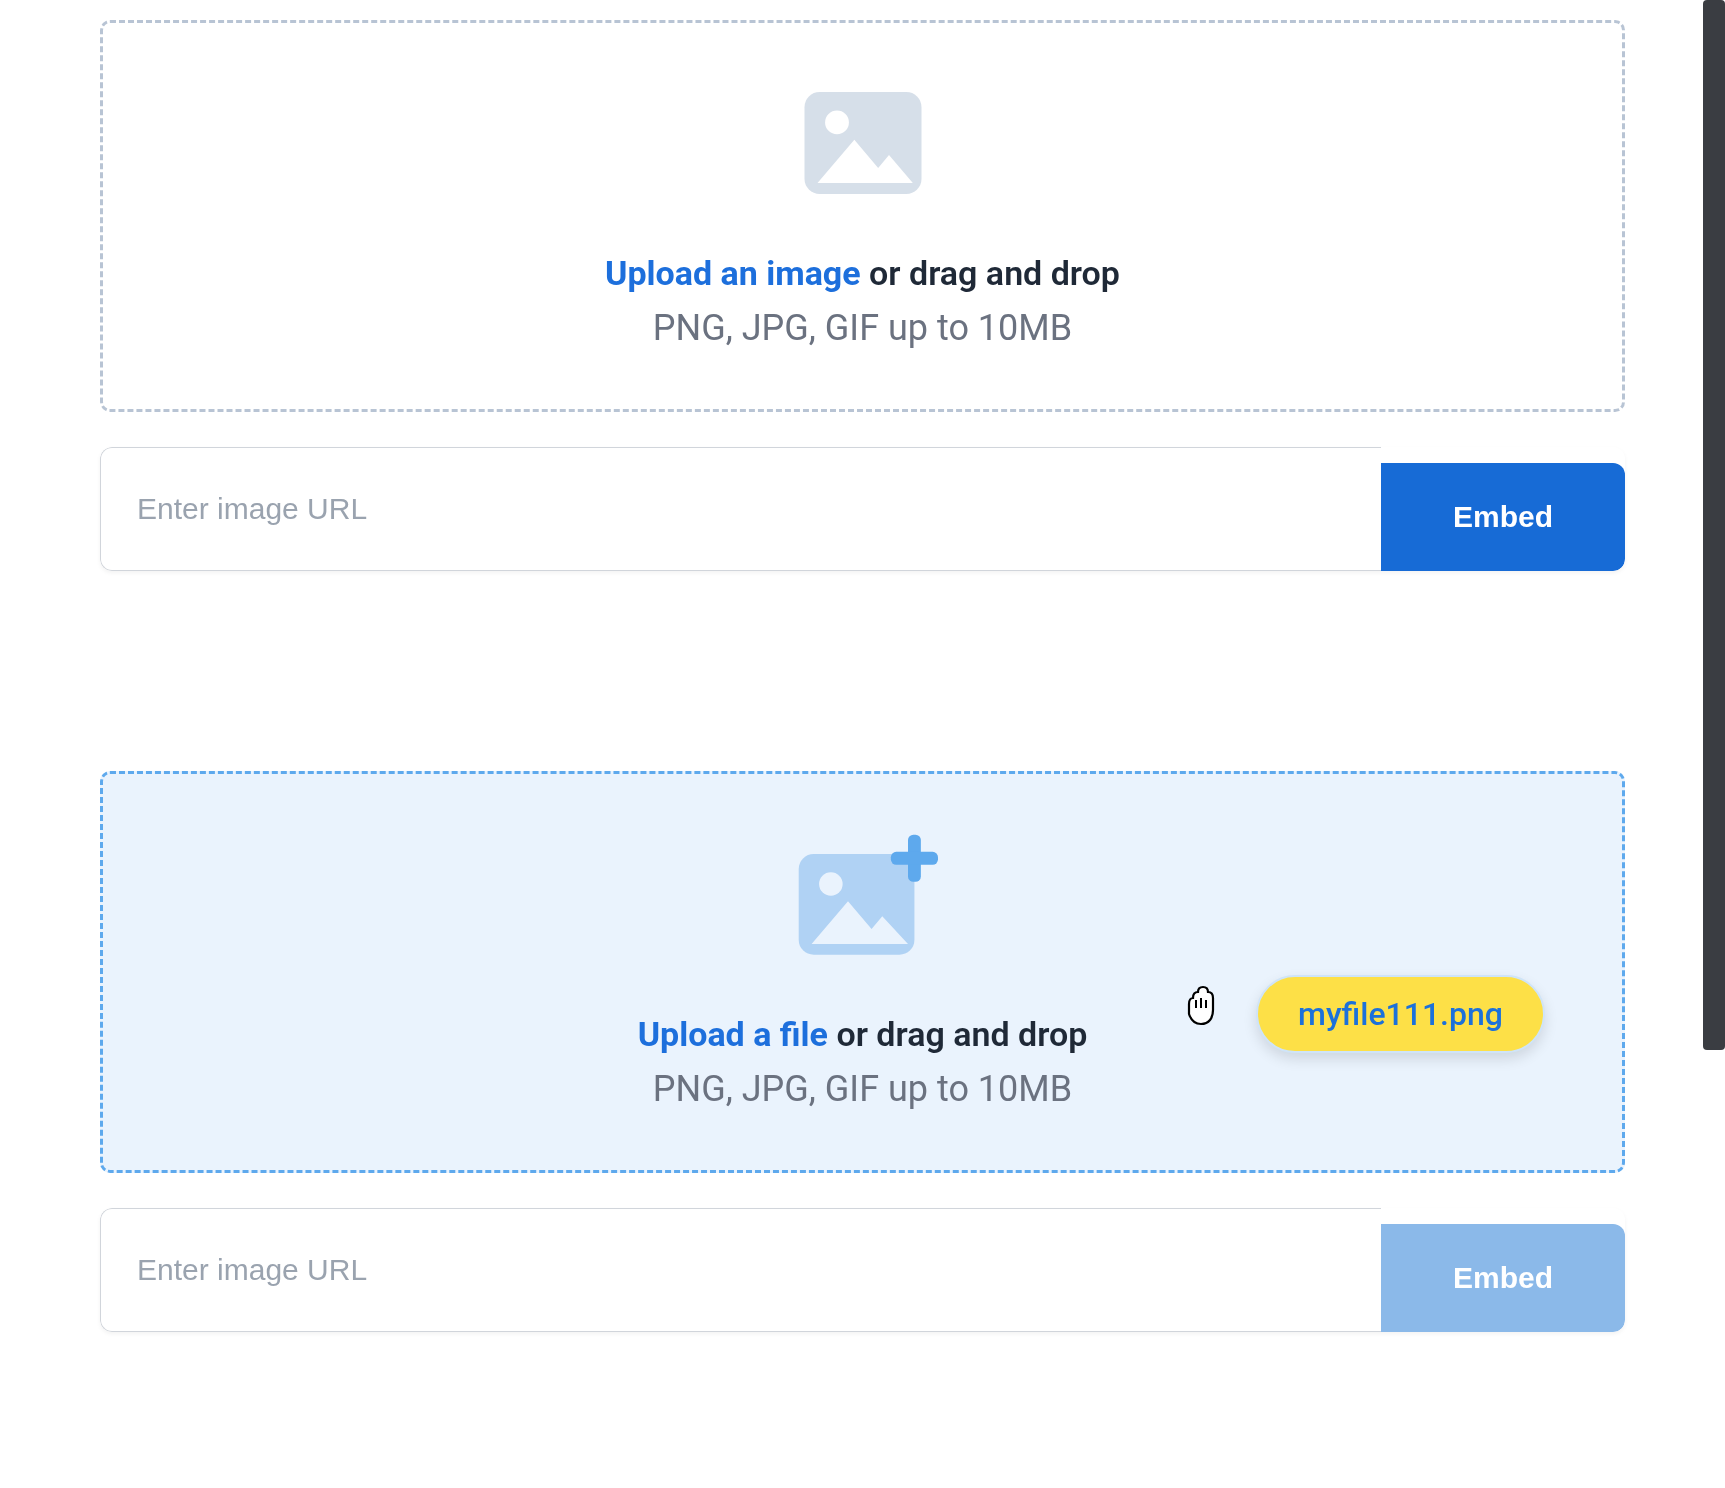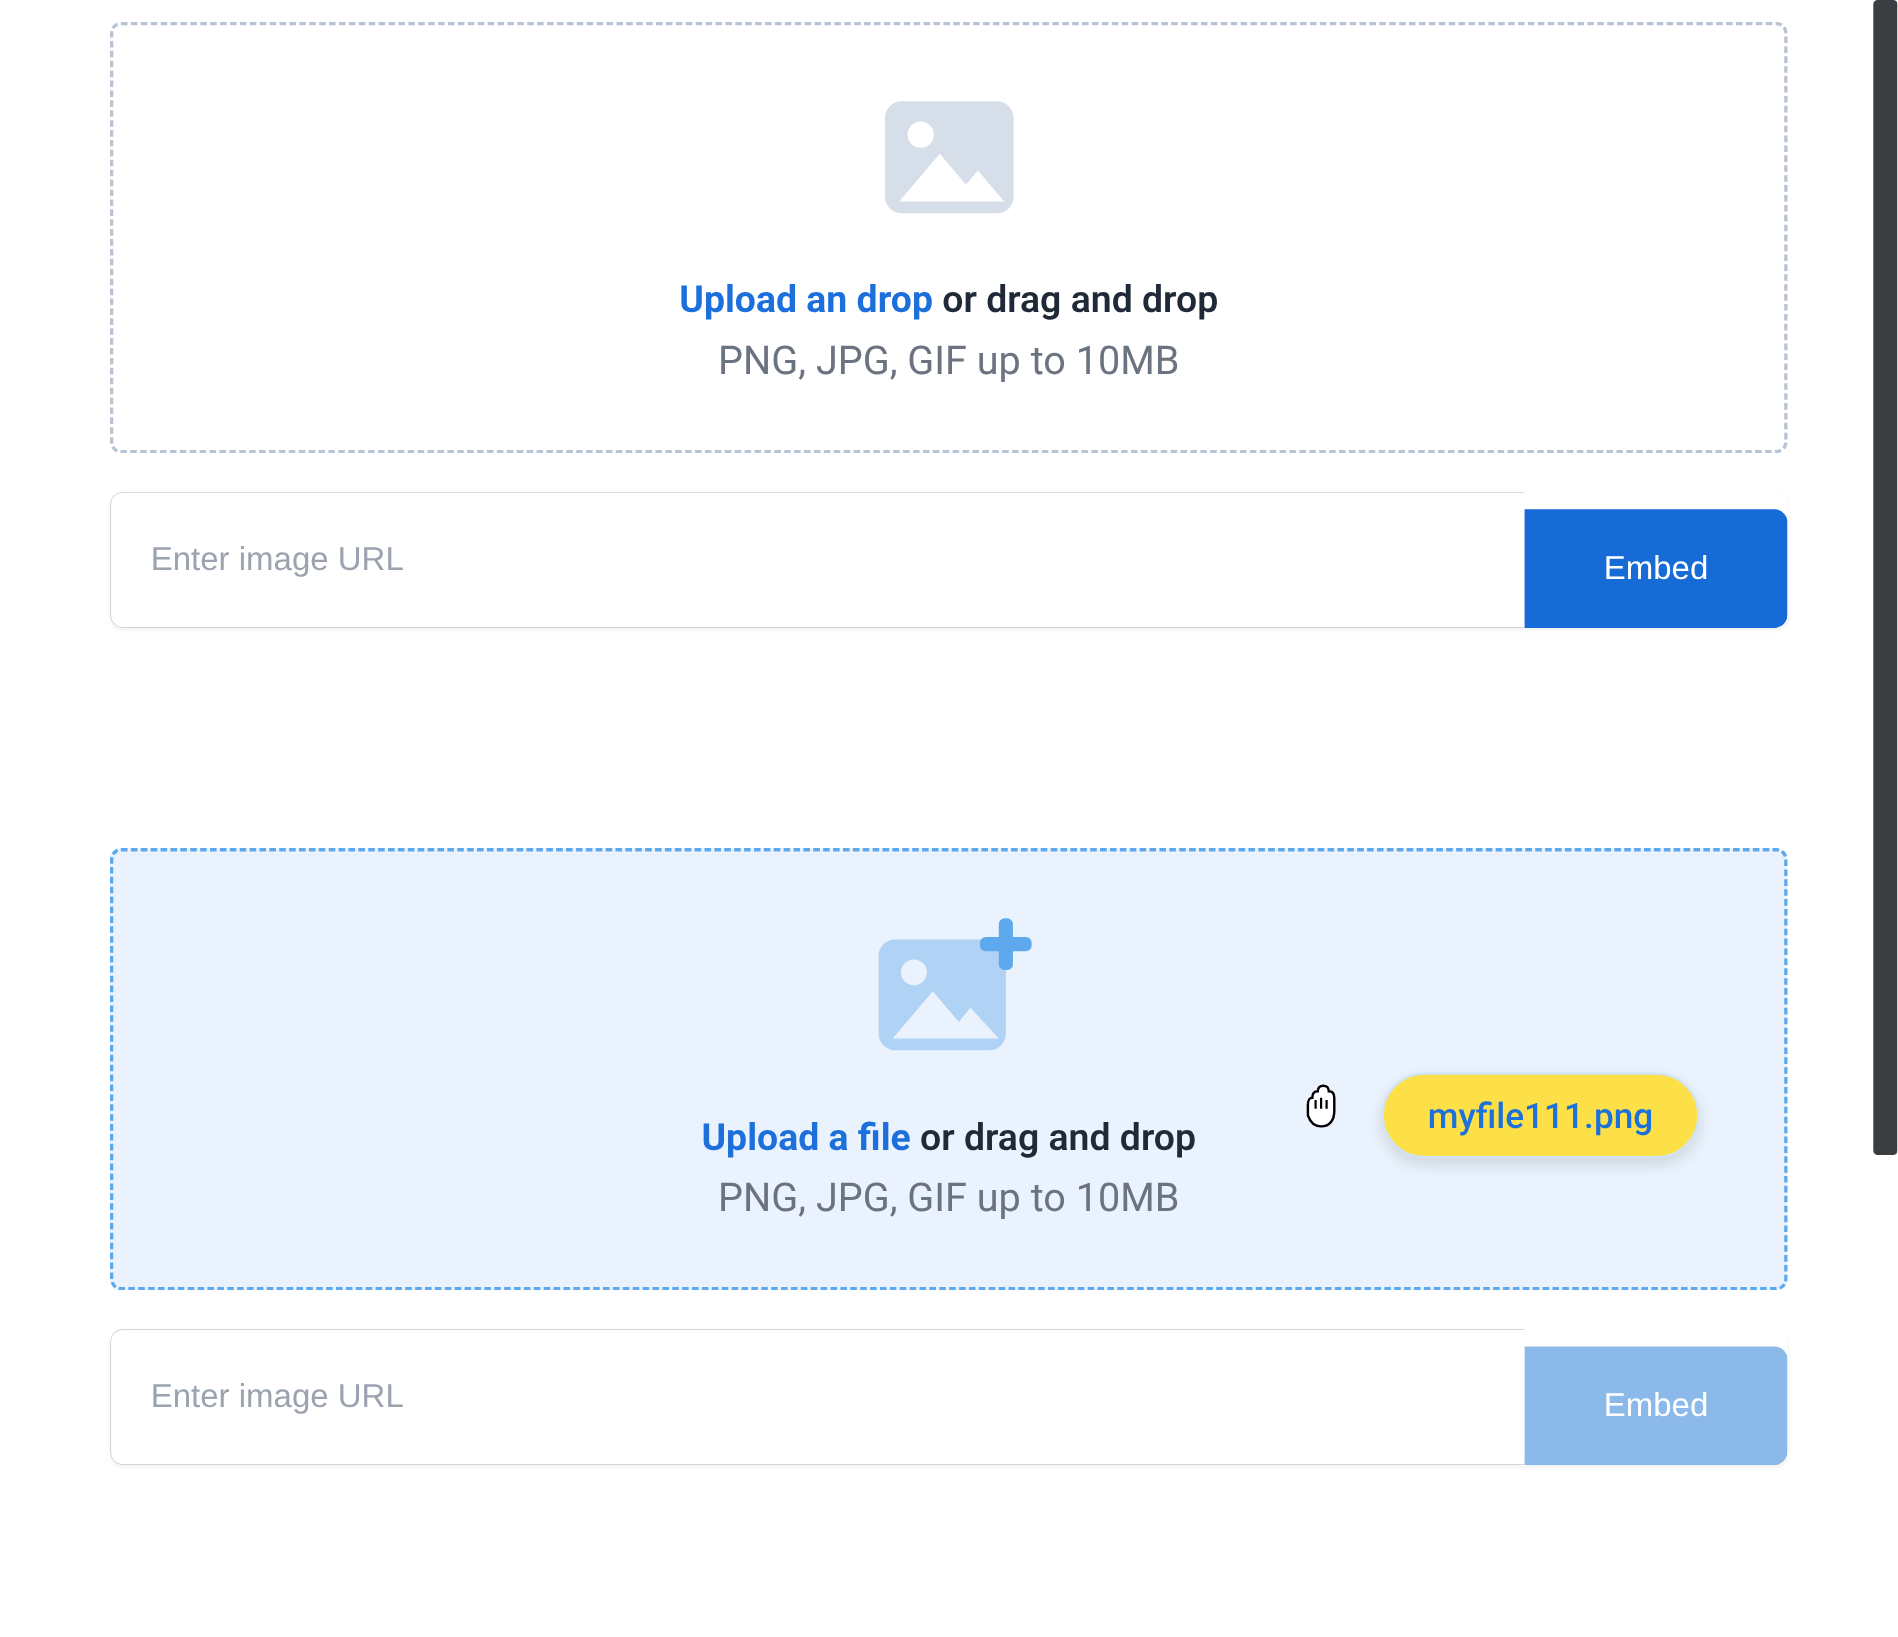--- a/index.html
+++ b/index.html
@@ -74,21 +74,21 @@
       outline: none;
     }
     .url-input::placeholder {
       color: #9aa3af;
     }
     .embed-btn {
       border: none;
       background: #176bd6;
       color: #fff;
       font-size: 30px;
-      font-weight: 400;
+      font-weight: 700;
       padding: 0 72px;
       border-radius: 0 12px 12px 0;
       cursor: pointer;
       margin-top: 16px;
     }
     .embed-btn.faded {
       background: #8bb9e9;
     }
     .cursor-hand {
       position: absolute;
@@ -138,21 +138,21 @@
   <div class="upload-block">
     <div class="dropzone">
       <div class="icon-wrap">
         <svg class="icon-slot" viewBox="0 0 120 110">
           <rect x="6" y="8" width="108" height="94" rx="14" fill="#d6dfe9"></rect>
           <circle cx="36" cy="36" r="11" fill="#ffffff"></circle>
           <path d="M18 92 L52 52 L74 78 L84 66 L106 92 Z" fill="#ffffff"></path>
         </svg>
       </div>
       <div class="upload-text">
-        <span class="upload-link">Upload an drop</span><span> or drag and drop</span>
+        <span class="upload-link">Upload an image</span><span> or drag and drop</span>
       </div>
       <div class="upload-hint">PNG, JPG, GIF up to 10MB</div>
     </div>
     <div class="url-row">
       <input class="url-input" type="text" placeholder="Enter image URL" style="">
       <button class="embed-btn">Embed</button>
     </div>
   </div>
 
   <div class="upload-block" style="margin-bottom:0;">

